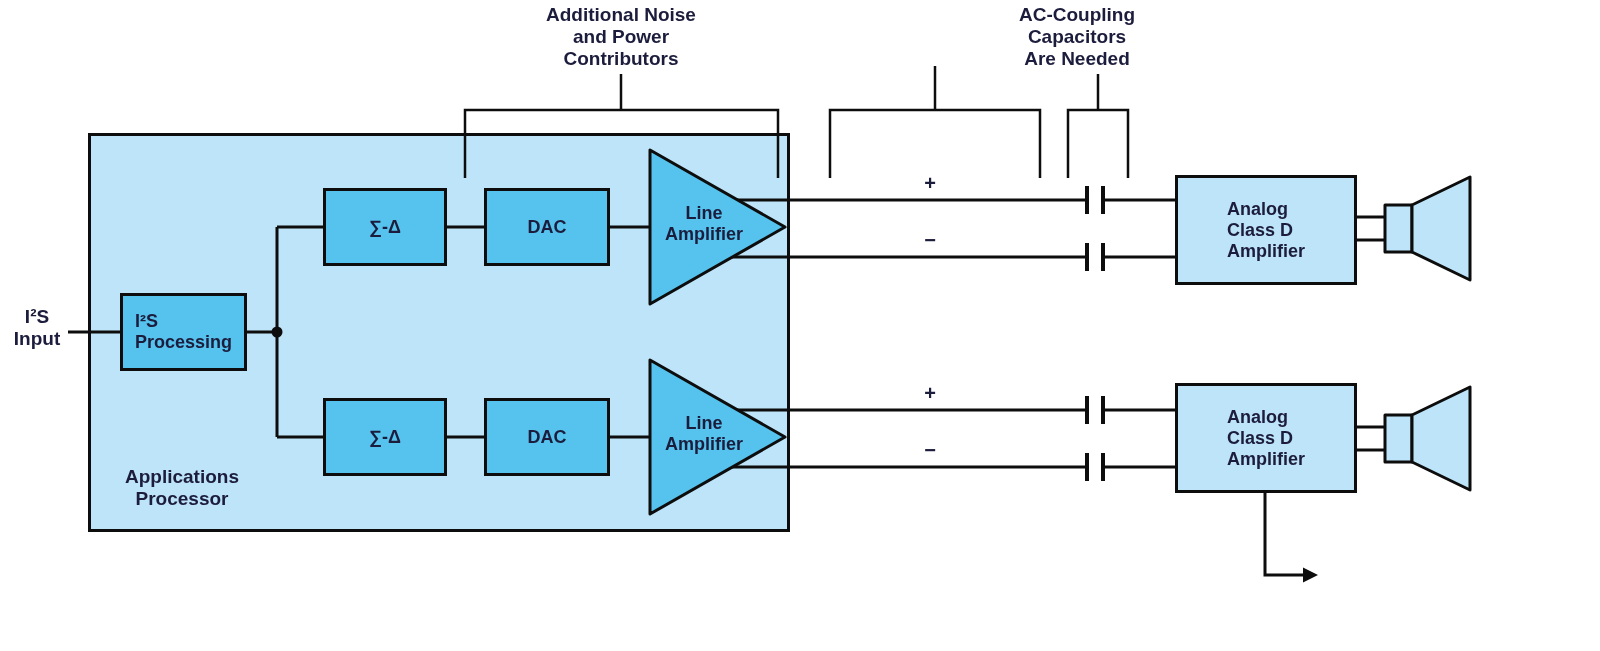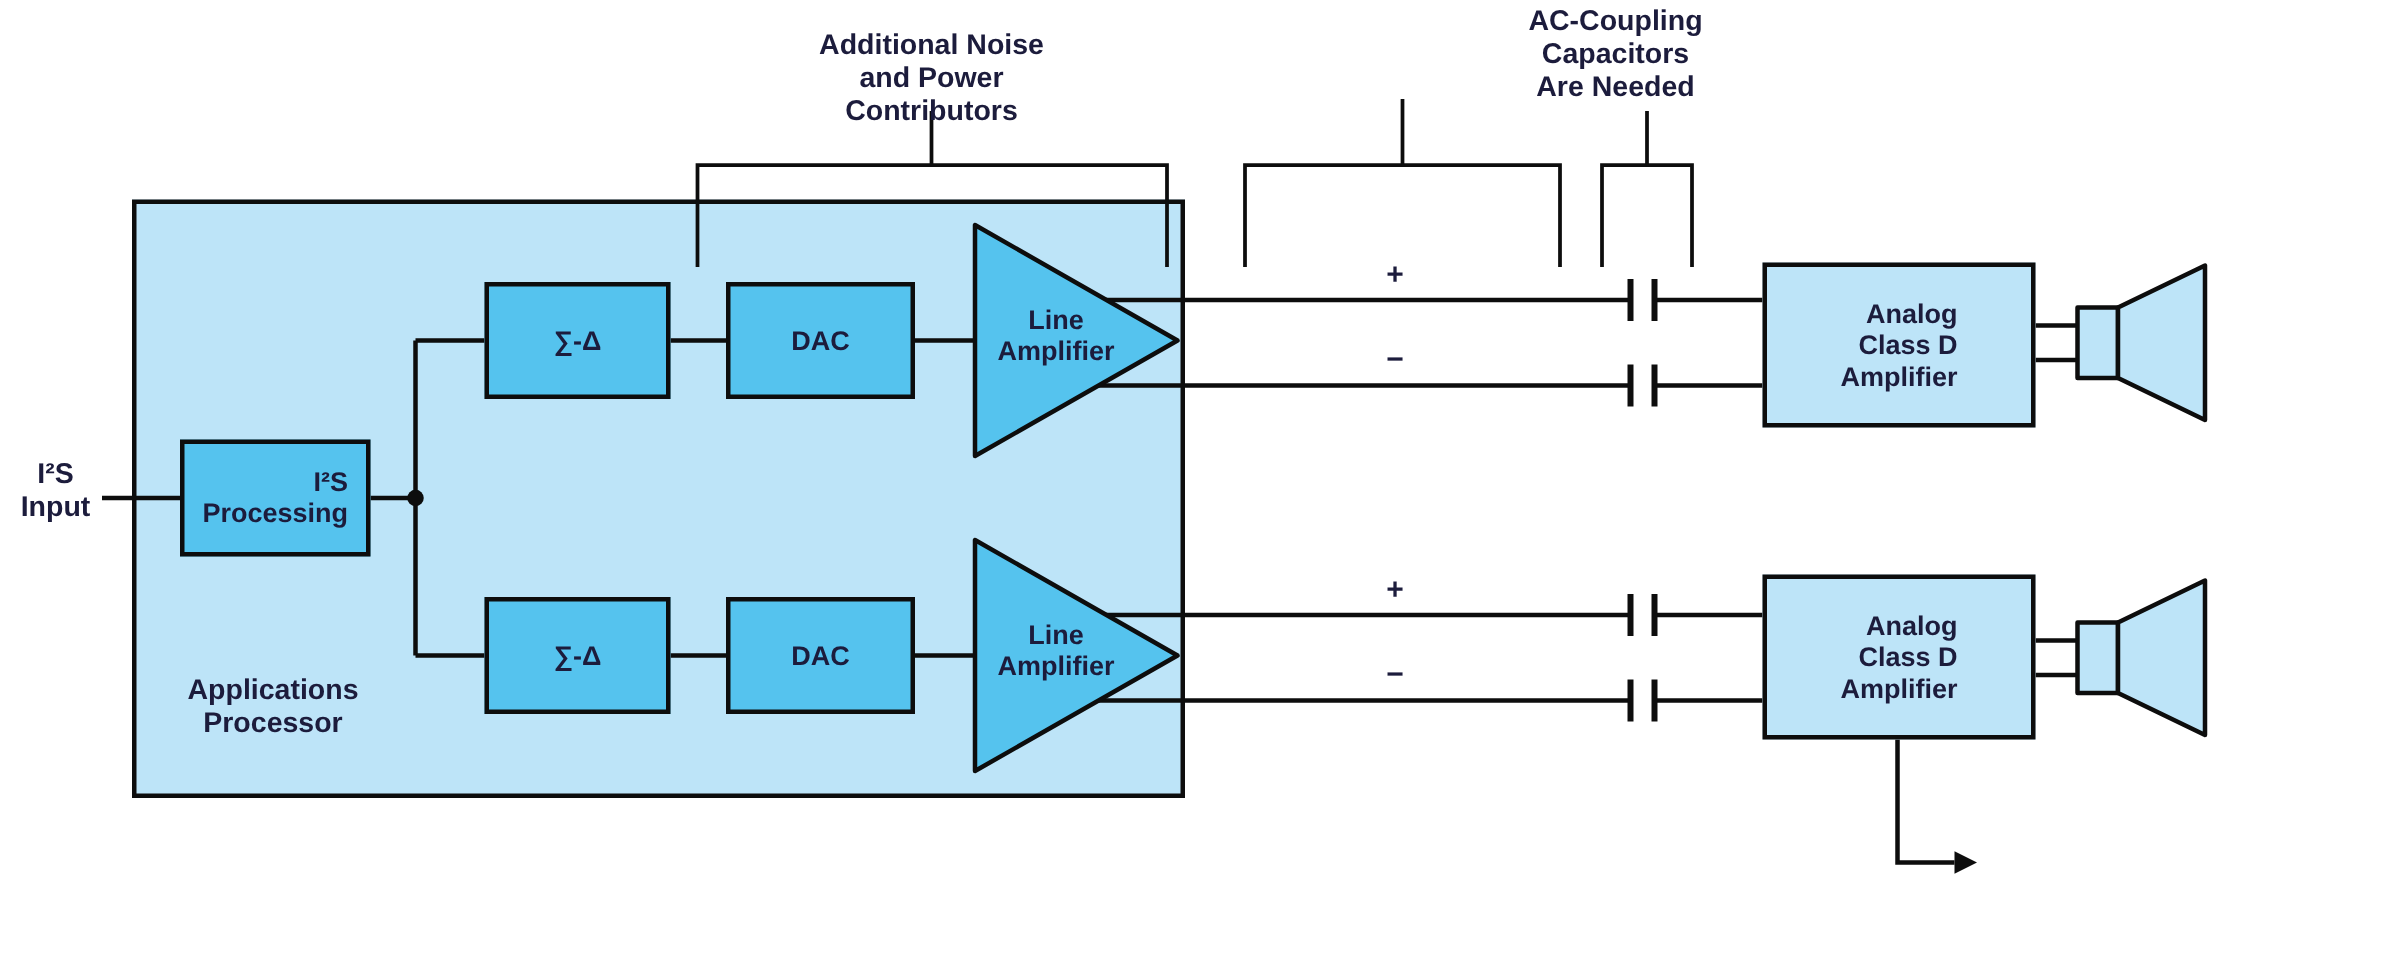--- a/index.html
+++ b/index.html
@@ -8,21 +8,21 @@
     position: relative; width: 1600px; height: 651px;
     background: var(--background, #ffffff);
     color: var(--text, #1c1c3c);
     font-weight: 700;
     overflow: hidden;
   }
   svg.wires { position: absolute; left: 0; top: 0; z-index: 2; }
   .box {
     position: absolute; border: 3px solid var(--line, #0d0d0d);
     display: flex; align-items: center; justify-content: center;
-    text-align: right; z-index: 3;
+    text-align: left; z-index: 3;
   }
   .box.outer { z-index: 1; background: var(--light-blue, #bde4f8); }
   .box.inner { background: var(--medium-blue, #55c3ee); }
   .box.light { background: var(--light-blue, #bde4f8); }
   .txt {
     position: absolute; white-space: pre-line; text-align: center;
     z-index: 3; font-weight: 700; color: var(--text, #1c1c3c);
   }
   .boxlabel { white-space: pre-line; font-size: 18px; line-height: 21px; color: var(--text, #1c1c3c); }
   .ann { font-size: 19px; line-height: 22px; }
@@ -156,31 +156,31 @@
     <span class="boxlabel">Analog
 Class D
 Amplifier</span>
   </div>
   <div class="box light" style="left:1175px; top:383px; width:182px; height:110px;">
     <span class="boxlabel">Analog
 Class D
 Amplifier</span>
   </div>
 
-  <div class="txt ann" style="left:491px; top:20px; width:260px;">Additional Noise
+  <div class="txt ann" style="left:491px; top:4px; width:260px;">Additional Noise
 and Power
 Contributors</div>
   <div class="txt ann" style="left:982px; top:4px; width:190px;">AC-Coupling
 Capacitors
 Are Needed</div>
 
   <div class="txt ann" style="left:2px; top:306px; width:70px;">I²S
 Input</div>
 
-  <div class="txt ann" style="left:92px; top:450px; width:180px;">Applications
+  <div class="txt ann" style="left:92px; top:466px; width:180px;">Applications
 Processor</div>
 
   <div class="txt boxlabel" style="left:650px; top:203px; width:108px; position:absolute;">Line
 Amplifier</div>
   <div class="txt boxlabel" style="left:650px; top:413px; width:108px; position:absolute;">Line
 Amplifier</div>
 
   <div class="txt sign" style="left:915px; top:172px; width:30px;">+</div>
   <div class="txt sign" style="left:915px; top:229px; width:30px;">−</div>
   <div class="txt sign" style="left:915px; top:382px; width:30px;">+</div>

